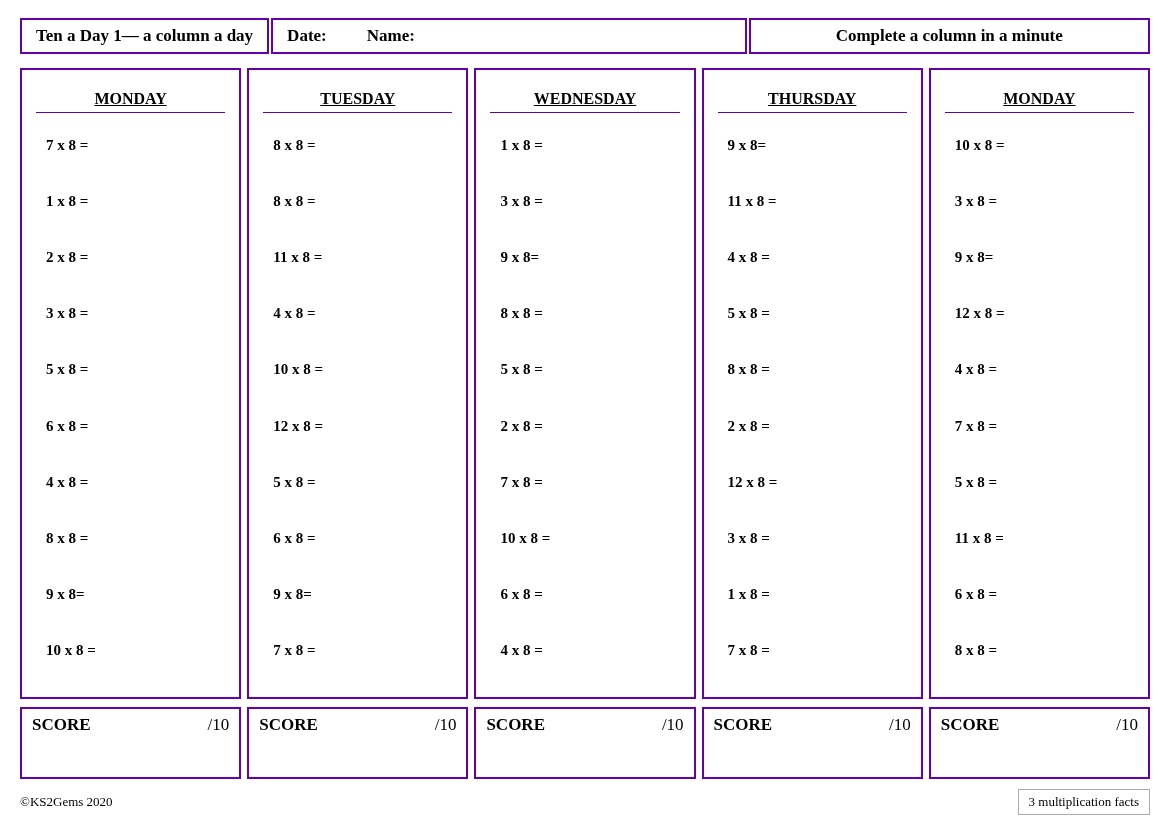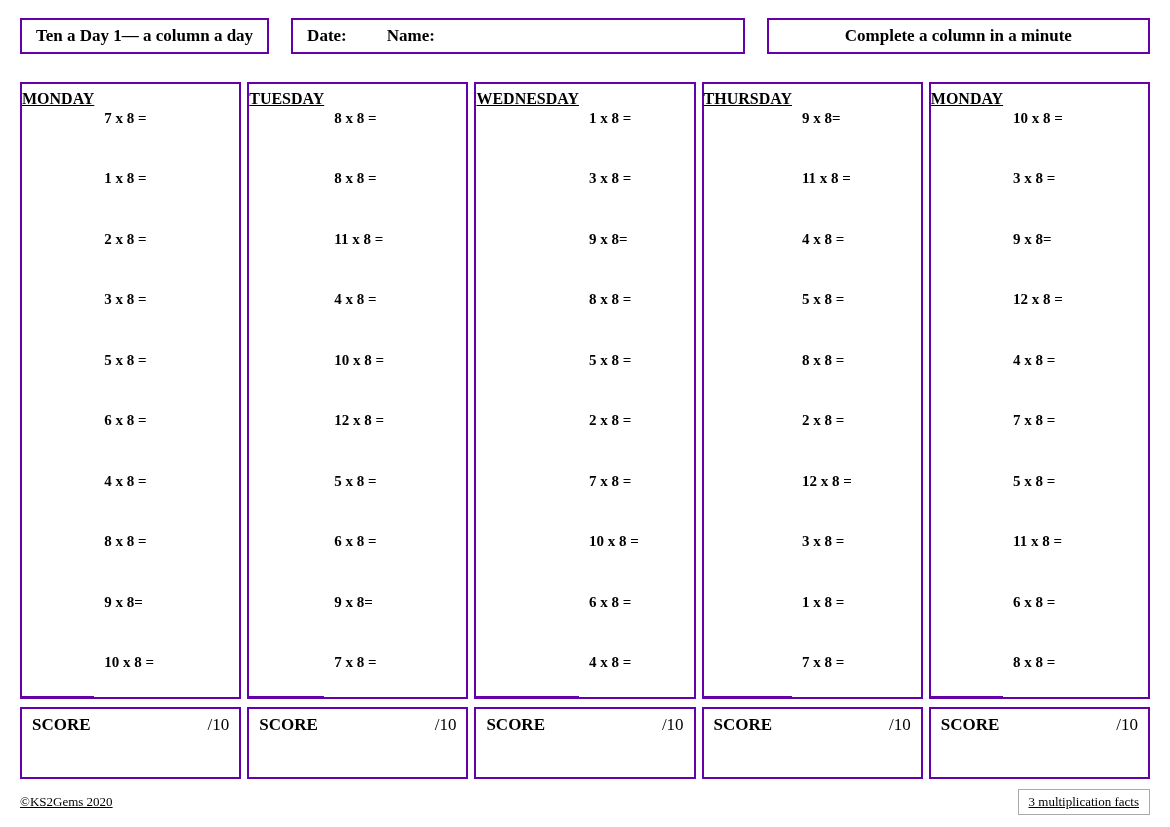--- a/index.html
+++ b/index.html
@@ -15,22 +15,22 @@
       height: 827px;
       padding: 18px 20px 10px 20px;
       display: flex;
       flex-direction: column;
       gap: 8px;
     }
     
     .header {
       display: flex;
       align-items: center;
-      gap: 22px;
-      margin-bottom: 20px;
+      gap: 2px;
+      margin-bottom: 6px;
     }
     .header-box {
       border: 2px solid #6600aa;
       padding: 6px 14px;
       font-size: 17px;
       font-weight: bold;
       color: #000;
       white-space: nowrap;
     }
     .header-box.wide {
@@ -45,22 +45,22 @@
     
     .columns-row {
       display: flex;
       flex: 1;
       gap: 6px;
     }
     .day-column {
       flex: 1;
       border: 2.5px solid #6600aa;
       display: flex;
-      flex-direction: row;
-      padding: 0;
+      flex-direction: column;
+      padding: 14px;
     }
     .day-header {
       text-align: center;
       font-size: 16px;
       font-weight: bold;
       text-decoration: underline;
       padding: 6px 0 4px 0;
       border-bottom: 1px solid #6600aa;
       color: #000;
     }
@@ -101,21 +101,20 @@
       font-weight: normal;
       color: #000;
       text-align: right;
     }
     
     .footer {
       display: flex;
       justify-content: space-between;
       align-items: center;
       padding: 2px 0;
-      text-decoration: underline;
     }
     .copyright {
       font-size: 13px;
       color: #000;
     }
     .facts-label {
       border: 1.5px solid #aaa;
       padding: 4px 10px;
       font-size: 13px;
       color: #000;

